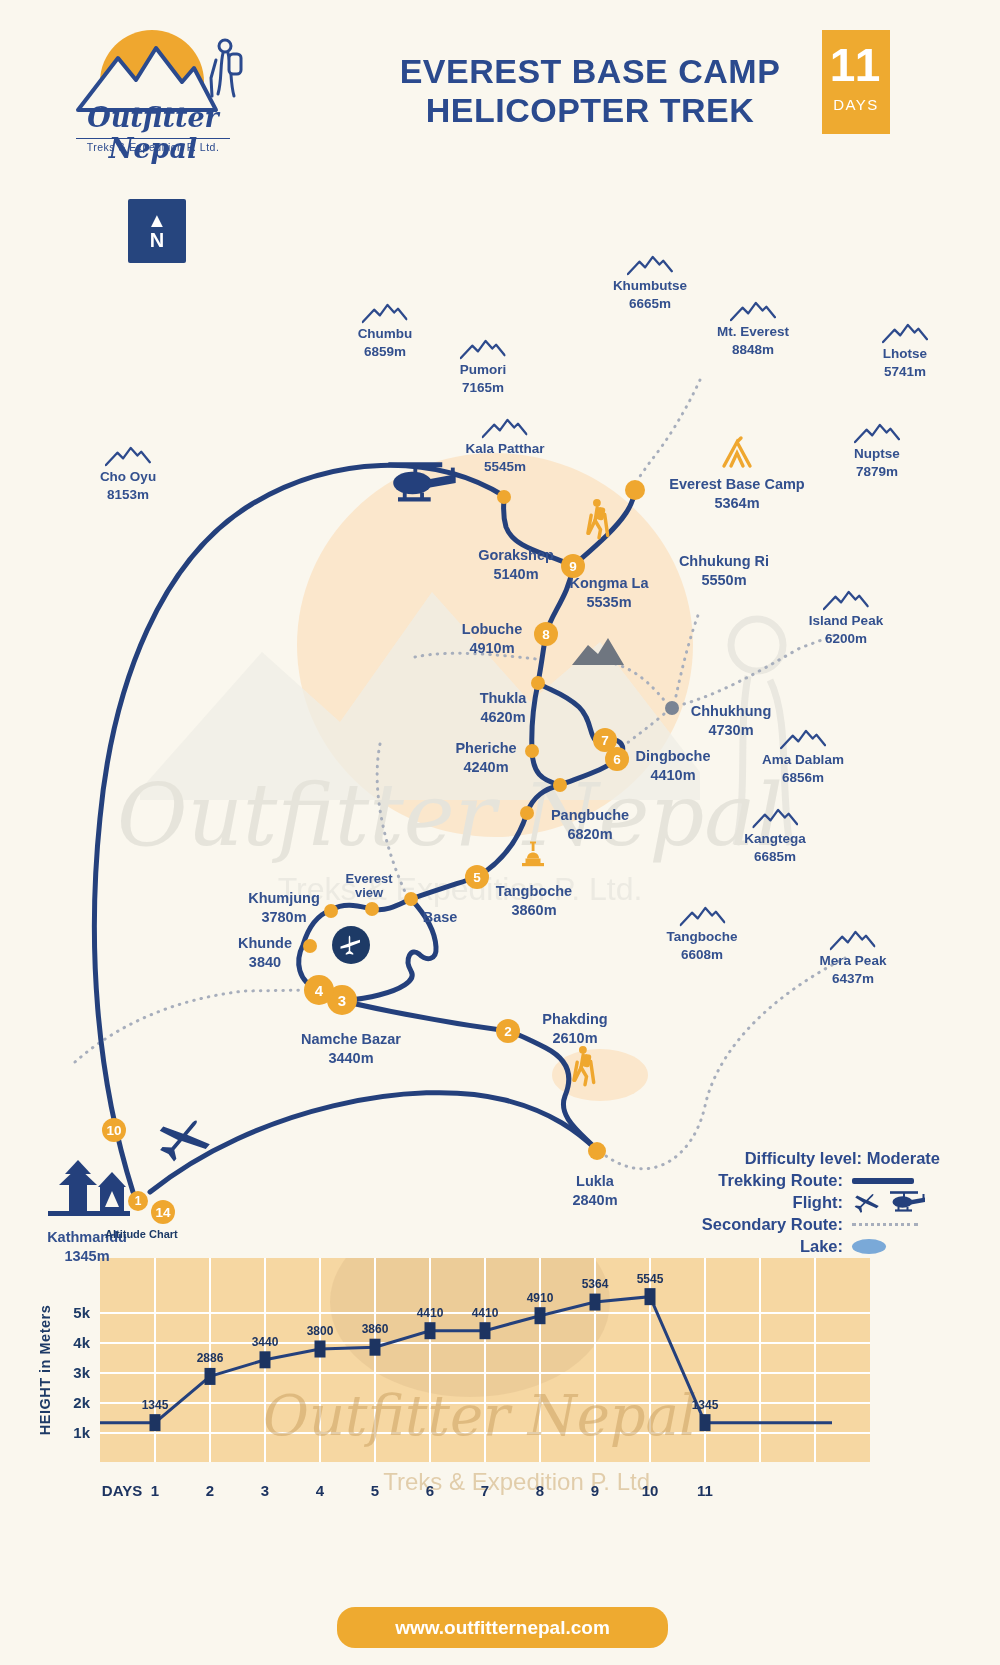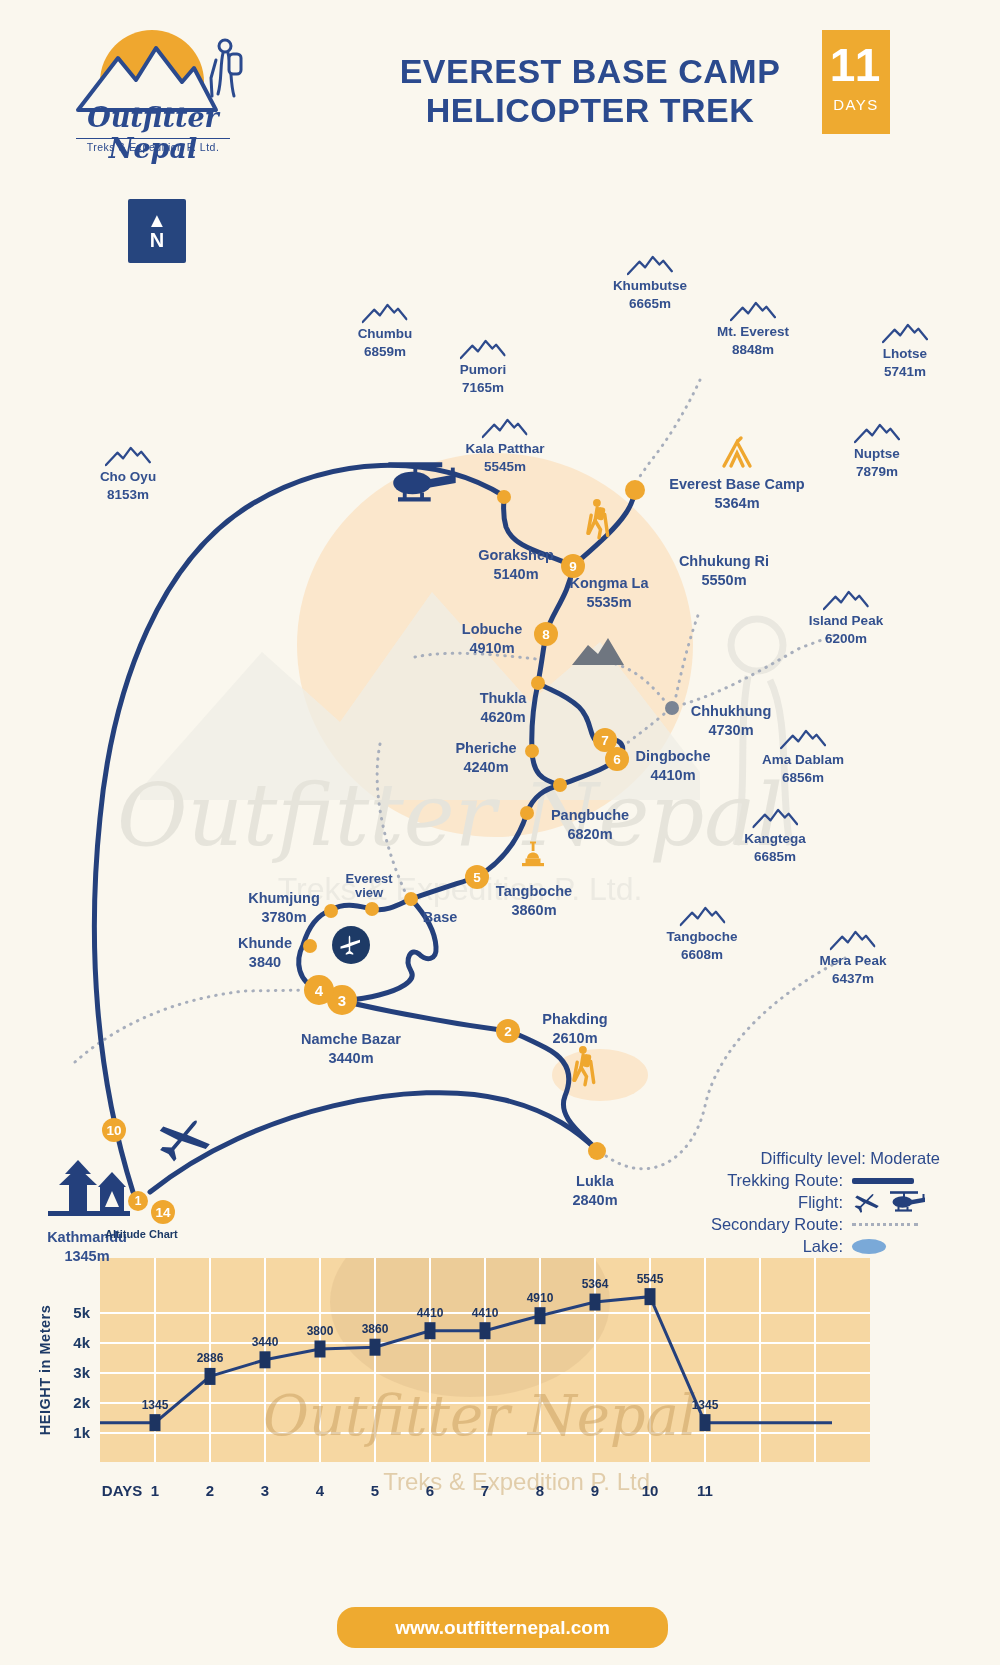--- a/index.html
+++ b/index.html
@@ -35,21 +35,21 @@
   .pass{font-size:14.5px;}
   .small2{font-size:13px;line-height:1.1;text-align:center;}
 
   .daynum{position:absolute;width:24px;height:24px;margin:-12px 0 0 -12px;border-radius:50%;
           background:#efa72f;color:#fff;font-weight:700;font-size:13.5px;
           display:flex;align-items:center;justify-content:center;}
   .daynum.big{width:30px;height:30px;margin:-15px 0 0 -15px;font-size:15px;}
   .daynum.sm{width:20px;height:20px;margin:-10px 0 0 -10px;font-size:12px;}
 
   
-  .legend{position:absolute;left:680px;top:1148px;width:260px;font-size:16.5px;color:#2d4a8c;font-weight:400;}
+  .legend{position:absolute;left:680px;top:1148px;width:260px;font-size:16.5px;color:#2d4a8c;font-weight:700;}
   .lrow{display:flex;justify-content:flex-end;align-items:center;height:21px;margin-bottom:1px;}
   .lsw{width:88px;margin-left:9px;display:flex;align-items:center;}
   .sw-line{width:62px;height:6px;background:#24407c;border-radius:2px;}
   .sw-dot{width:66px;border-top:3px dotted #a7aebc;}
   .sw-lake{width:34px;height:15px;background:#7aa9d8;border-radius:50%;}
 
   
   .chart-title{position:absolute;left:105px;top:1228px;font-size:11px;color:#1d3a66;font-weight:600;}
   .ylab{position:absolute;left:-43px;top:1362px;width:176px;text-align:center;
         transform:rotate(-90deg);font-size:14.5px;font-weight:700;color:#1d3a66;letter-spacing:.5px;}

